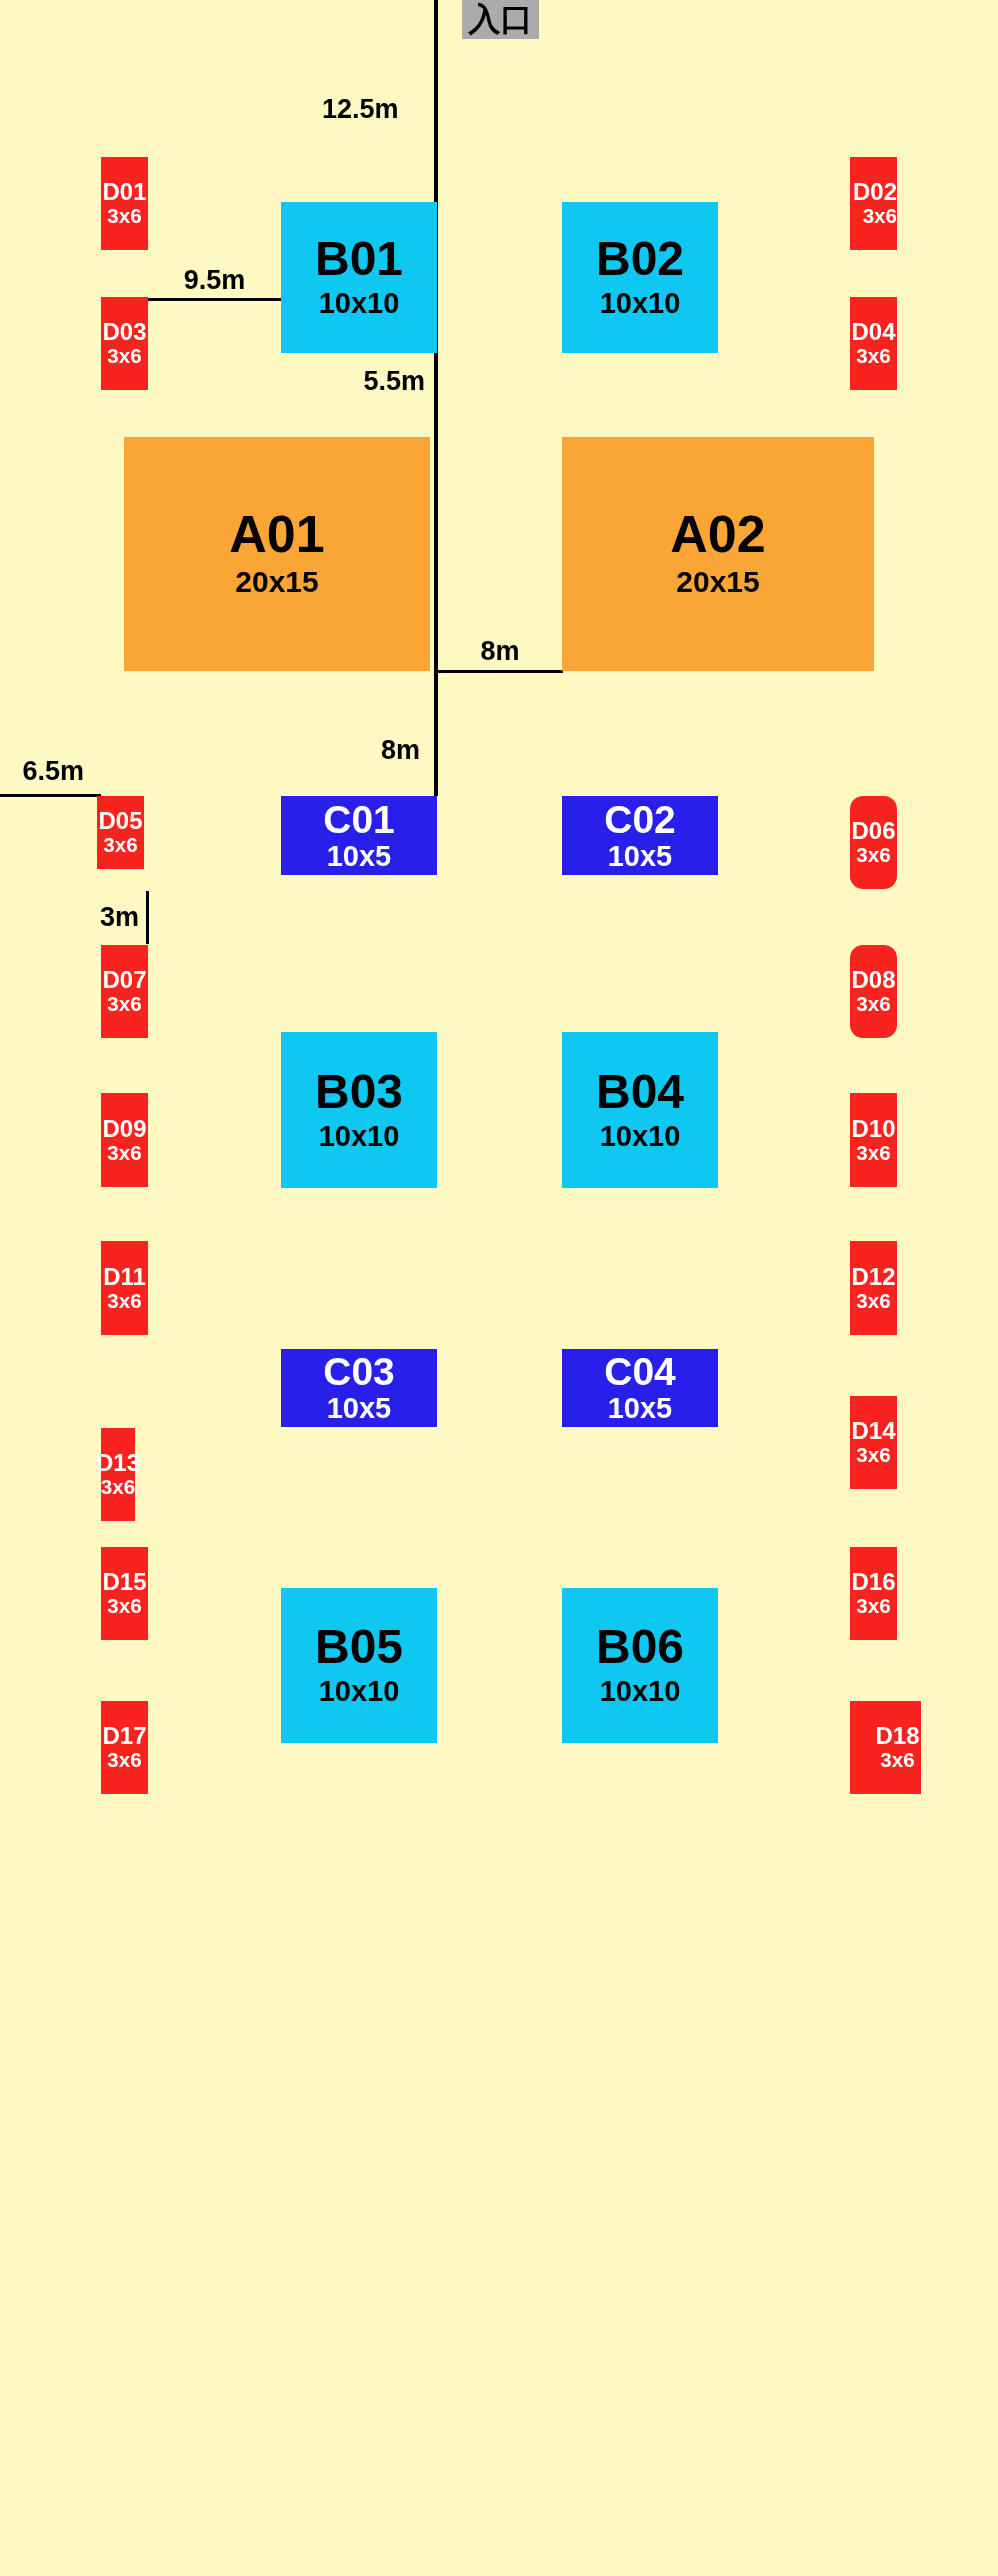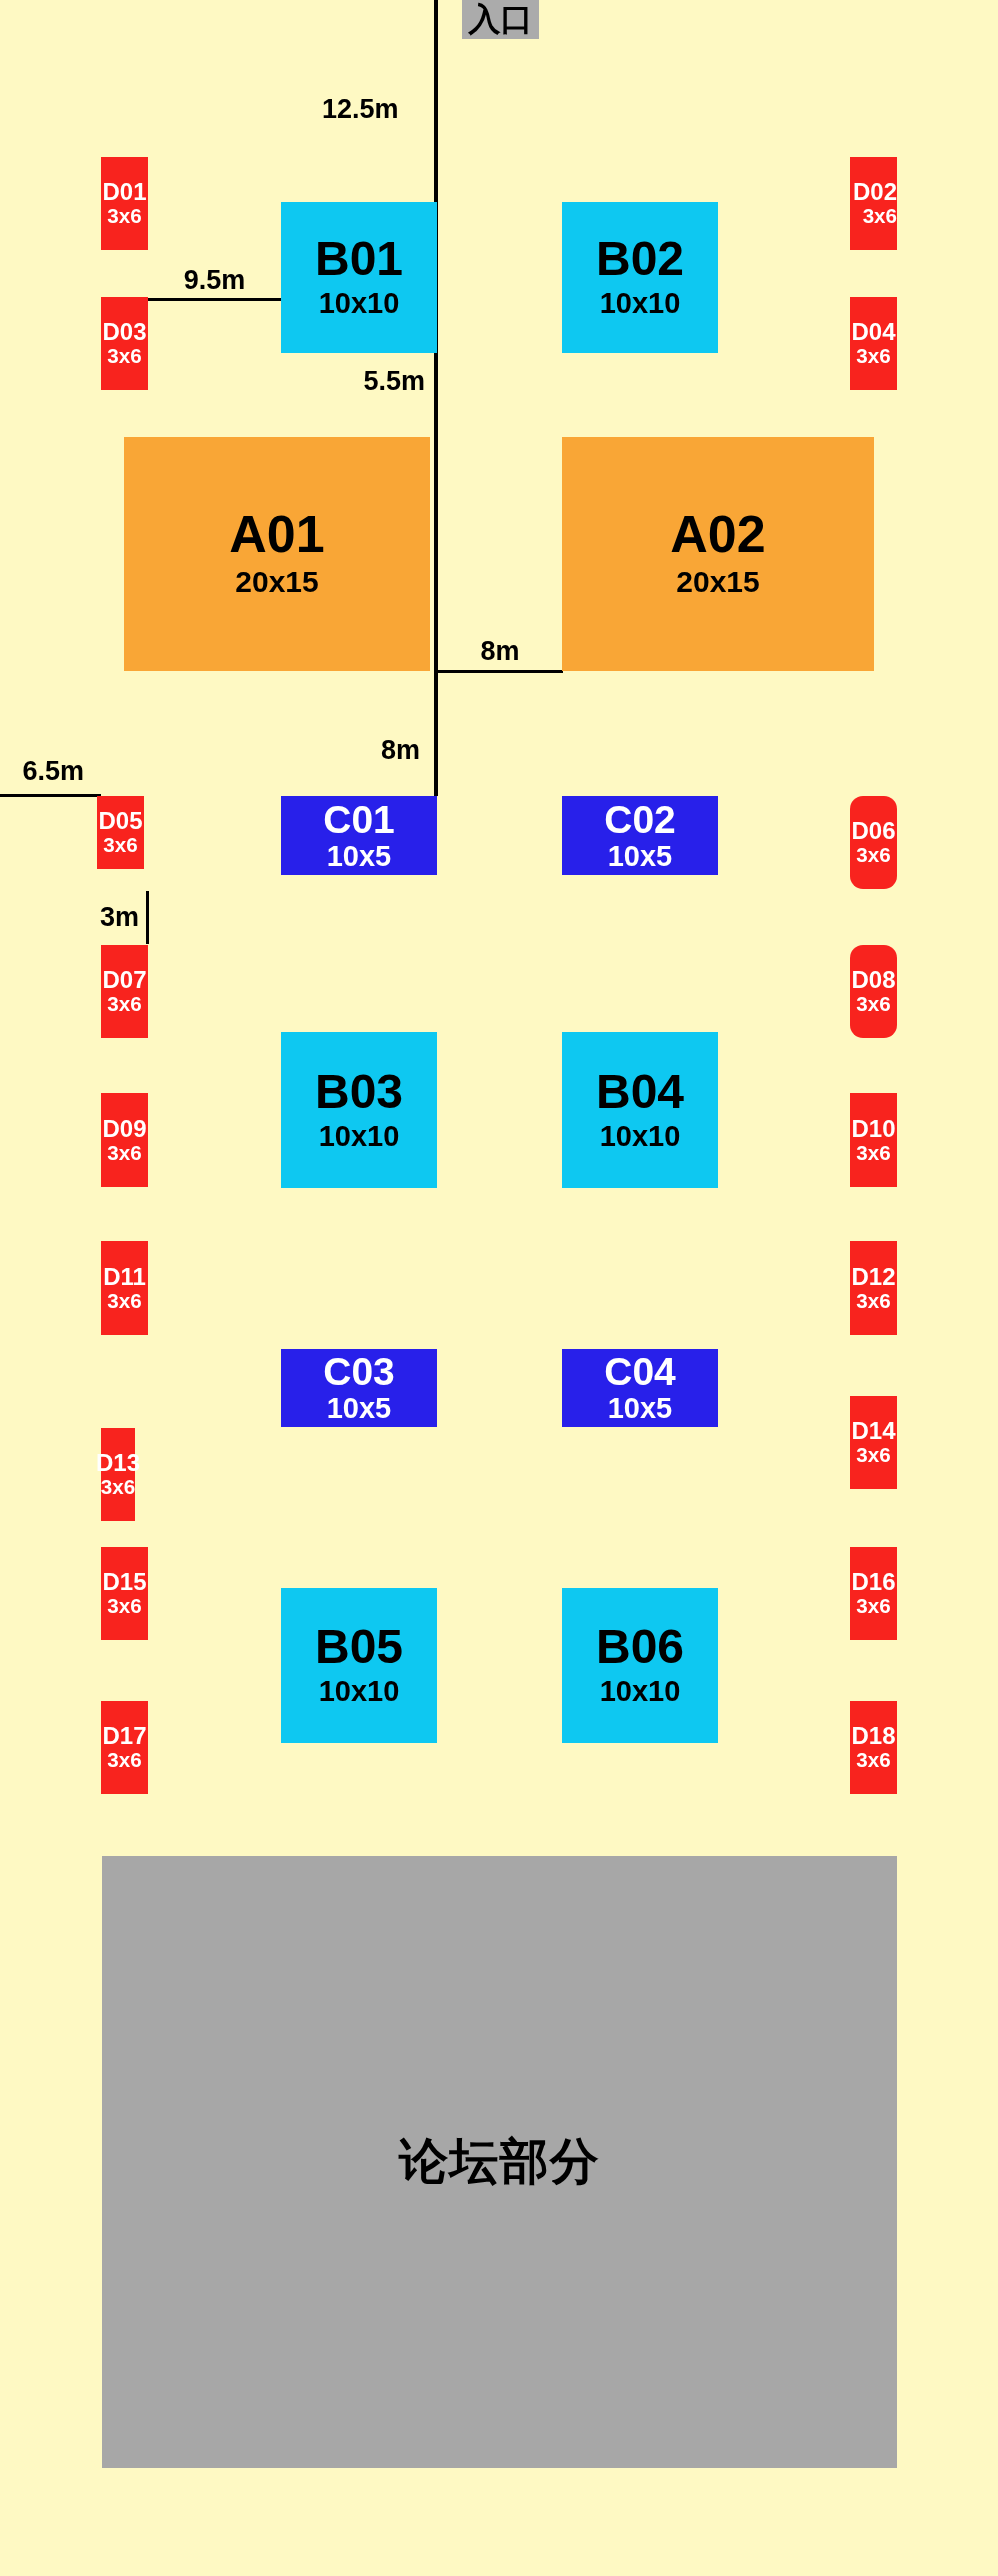--- a/index.html
+++ b/index.html
@@ -169,23 +169,20 @@
     <span class="size">3x6</span>
   </div>
   <div class="booth bD" style="left:850px;top:1547px;width:47px;height:93px;">
     <span class="name">D16</span>
     <span class="size">3x6</span>
   </div>
   <div class="booth bD" style="left:101px;top:1701px;width:47px;height:93px;">
     <span class="name">D17</span>
     <span class="size">3x6</span>
   </div>
-  <div class="booth bD" style="left:850px;top:1701px;width:47px;height:93px;">
+  <div class="booth bD" style="left:850px;top:1701px;width:47px;height:93px;padding-left:24px;">
     <span class="name">D18</span>
     <span class="size">3x6</span>
   </div>
 
-  <div class="forum">
-    <span>论坛部分</span>
-  </div>
 
 </div>
 
 
 </body></html>

